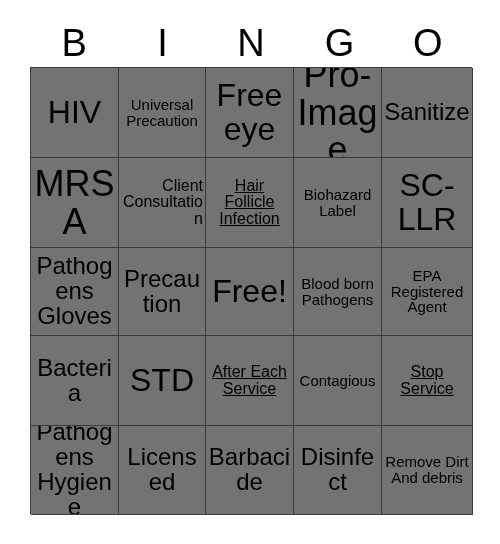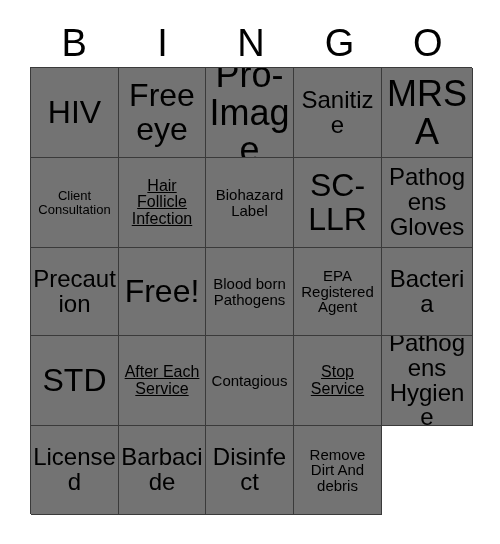--- a/index.html
+++ b/index.html
@@ -73,38 +73,41 @@
     line-height: 1.04;
     word-break: break-word;
     hyphens: none;
   }
   
   .fs-xxl .cell-text { font-size: 32px; }
   .fs-xl  .cell-text { font-size: 36px; }
   .fs-lg  .cell-text { font-size: 16px; text-decoration: underline; }
   .fs-md  .cell-text { font-size: 24px; }
   .fs-sm  .cell-text { font-size: 15px; }
-  .fs-xs  .cell-text { font-size: 13px; }
+  .fs-xs  .cell-text { font-size: 16px; text-align: right; }
 </style>
 </head>
 <body>
 
 <div id="card">
 
   <div id="bingo-header">
       <div class="header-letter">B</div>
       <div class="header-letter">I</div>
       <div class="header-letter">N</div>
       <div class="header-letter">G</div>
       <div class="header-letter">O</div>
     </div>
 
   <div id="bingo-grid">
       <div class="bingo-cell fs-xxl">
         <span class="cell-text">HIV</span>
+      </div>
+      <div class="bingo-cell fs-sm">
+        <span class="cell-text">Universal Precaution</span>
       </div>
       <div class="bingo-cell fs-xxl">
         <span class="cell-text">Free eye</span>
       </div>
       <div class="bingo-cell fs-xl">
         <span class="cell-text">Pro-Image</span>
       </div>
       <div class="bingo-cell fs-md">
         <span class="cell-text">Sanitize</span>
       </div>

